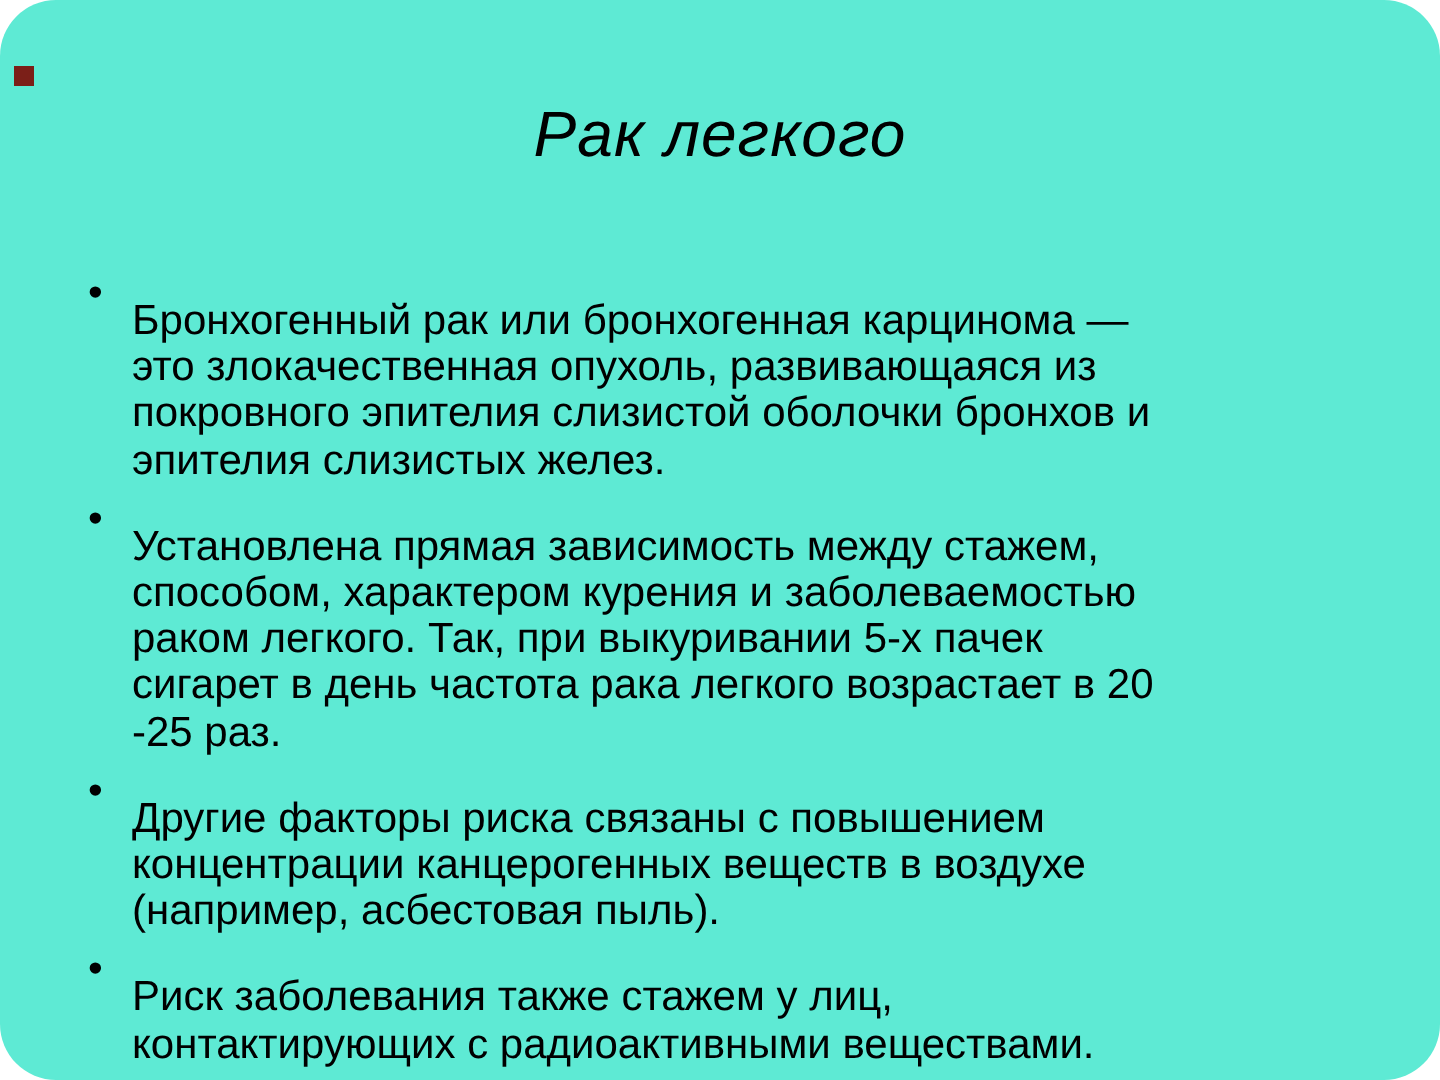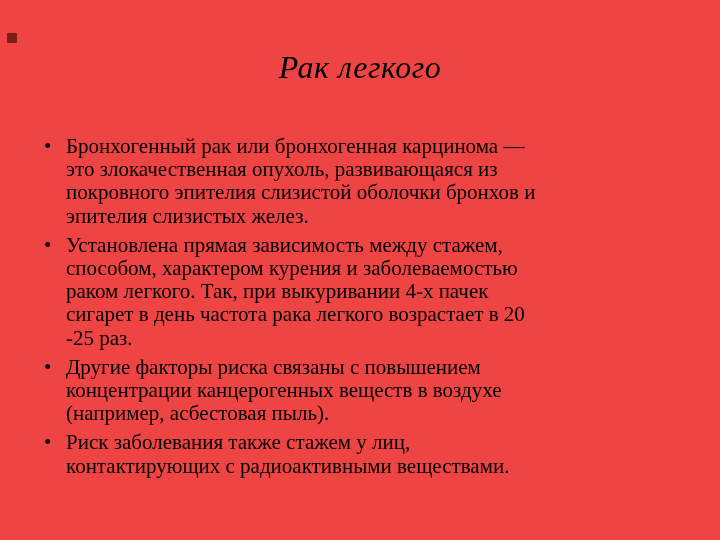--- a/index.html
+++ b/index.html
@@ -1,23 +1,24 @@
 <!DOCTYPE html>
 <html lang="ru"><head>
 <meta charset="utf-8">
 <style>
   html, body { margin: 0; padding: 0; background: #ffffff; }
   .slide {
     position: relative;
     width: 720px;
     height: 540px;
-    background: #ef4444;
+    background: #5eead4;
     overflow: hidden;
-    font-family: Liberation Serif, serif;
+    font-family: Liberation Sans, sans-serif;
     color: #000000;
+    border-radius: 28px;
   }
   .corner-marker {
     position: absolute;
     left: 7px;
     top: 33px;
     width: 10px;
     height: 10px;
     background: #7b1f18;
   }
   .title {
@@ -51,20 +52,21 @@
     font-size: 21px;
     line-height: 23.2px;
     text-align: left;
   }
   .bullet-text {
     flex: 1 1 auto;
     font-size: 21px;
     line-height: 23.2px;
     white-space: pre-line;
     padding-right: 14px;
+    margin-top: 14px;
   }
 </style>
 </head>
 <body>
 
 <div class="slide">
 
   <div class="corner-marker"></div>
 
   <h1 class="title">Рак легкого</h1>
@@ -76,21 +78,21 @@
       <div class="bullet-text">Бронхогенный рак или бронхогенная карцинома —
 это злокачественная опухоль, развивающаяся из
 покровного эпителия слизистой оболочки бронхов и
 эпителия слизистых желез.</div>
     </div>
 
     <div class="bullet-item">
       <span class="bullet-marker">•</span>
       <div class="bullet-text">Установлена прямая зависимость между стажем,
 способом, характером курения и заболеваемостью
-раком легкого. Так, при выкуривании 4-х пачек
+раком легкого. Так, при выкуривании 5-х пачек
 сигарет в день частота рака легкого возрастает в 20
 -25 раз.</div>
     </div>
 
     <div class="bullet-item">
       <span class="bullet-marker">•</span>
       <div class="bullet-text">Другие факторы риска связаны с повышением
 концентрации канцерогенных веществ в воздухе
 (например, асбестовая пыль).</div>
     </div>

